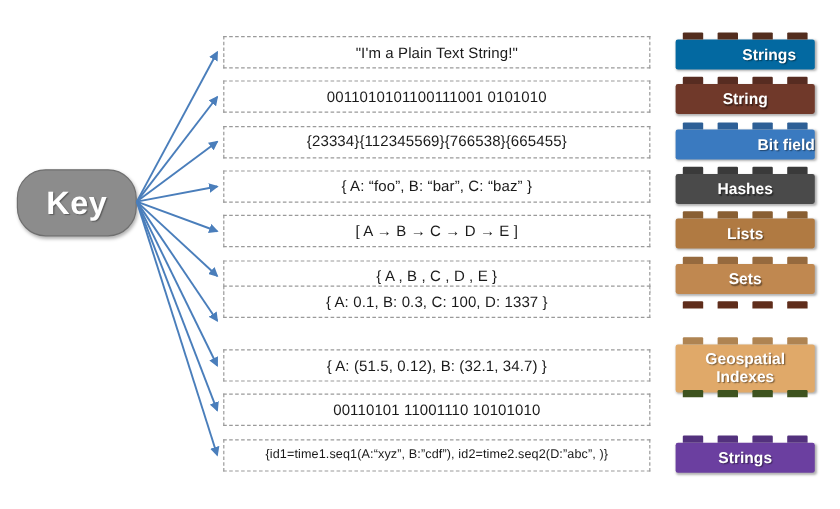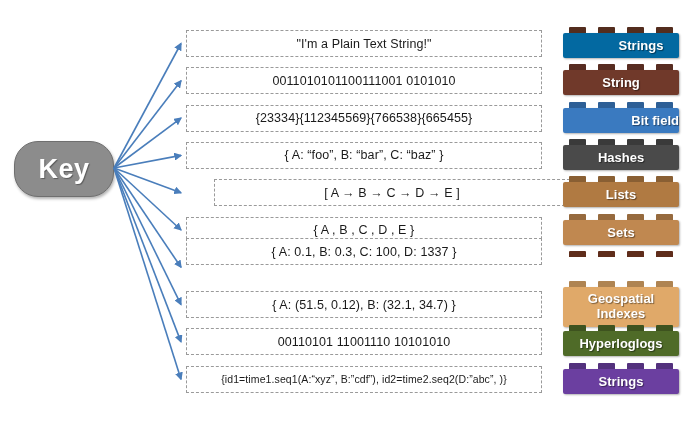--- a/index.html
+++ b/index.html
@@ -150,21 +150,21 @@
       </div>
       <div class="value-row" style="top: 67.3px;">
         <span class="value-text">0011010101100111001 0101010</span>
       </div>
       <div class="value-row" style="top: 104.6px;">
         <span class="value-text">{23334}{112345569}{766538}{665455}</span>
       </div>
       <div class="value-row" style="top: 141.9px;">
         <span class="value-text">{ A: “foo”, B: “bar”, C: “baz”  }</span>
       </div>
-      <div class="value-row" style="top: 179.2px; margin-left: 28px;">
+      <div class="value-row" style="top: 179.2px;">
         <span class="value-text">[ A → B → C → D → E ]</span>
       </div>
       <div class="value-row" style="top: 216.5px;">
         <span class="value-text">{  A , B , C , D , E  }</span>
       </div>
       <div class="value-row" style="top: 238px;">
         <span class="value-text">{ A: 0.1, B: 0.3, C: 100, D: 1337 }</span>
       </div>
       <div class="value-row" style="top: 291.1px;">
         <span class="value-text">{ A: (51.5, 0.12), B: (32.1, 34.7)  }</span>
@@ -263,23 +263,20 @@
           <span class="brick-label">Indexes</span>
         </div>
       </div>
       <div class="brick" style="top: 325.4px;">
         <div class="brick-studs">
           <div class="stud" style="background: rgb(79, 107, 40);"></div>
           <div class="stud" style="background: rgb(79, 107, 40);"></div>
           <div class="stud" style="background: rgb(79, 107, 40);"></div>
           <div class="stud" style="background: rgb(79, 107, 40);"></div>
         </div>
-        <div class="brick-body" style="background: rgb(79, 107, 40);">
-          <span class="brick-label">Hyperloglogs</span>
-        </div>
       </div>
       <div class="brick" style="top: 362.7px;">
         <div class="brick-studs">
           <div class="stud" style="background: rgb(107, 63, 160);"></div>
           <div class="stud" style="background: rgb(107, 63, 160);"></div>
           <div class="stud" style="background: rgb(107, 63, 160);"></div>
           <div class="stud" style="background: rgb(107, 63, 160);"></div>
         </div>
         <div class="brick-body" style="background: rgb(107, 63, 160);">
           <span class="brick-label">Strings</span>

